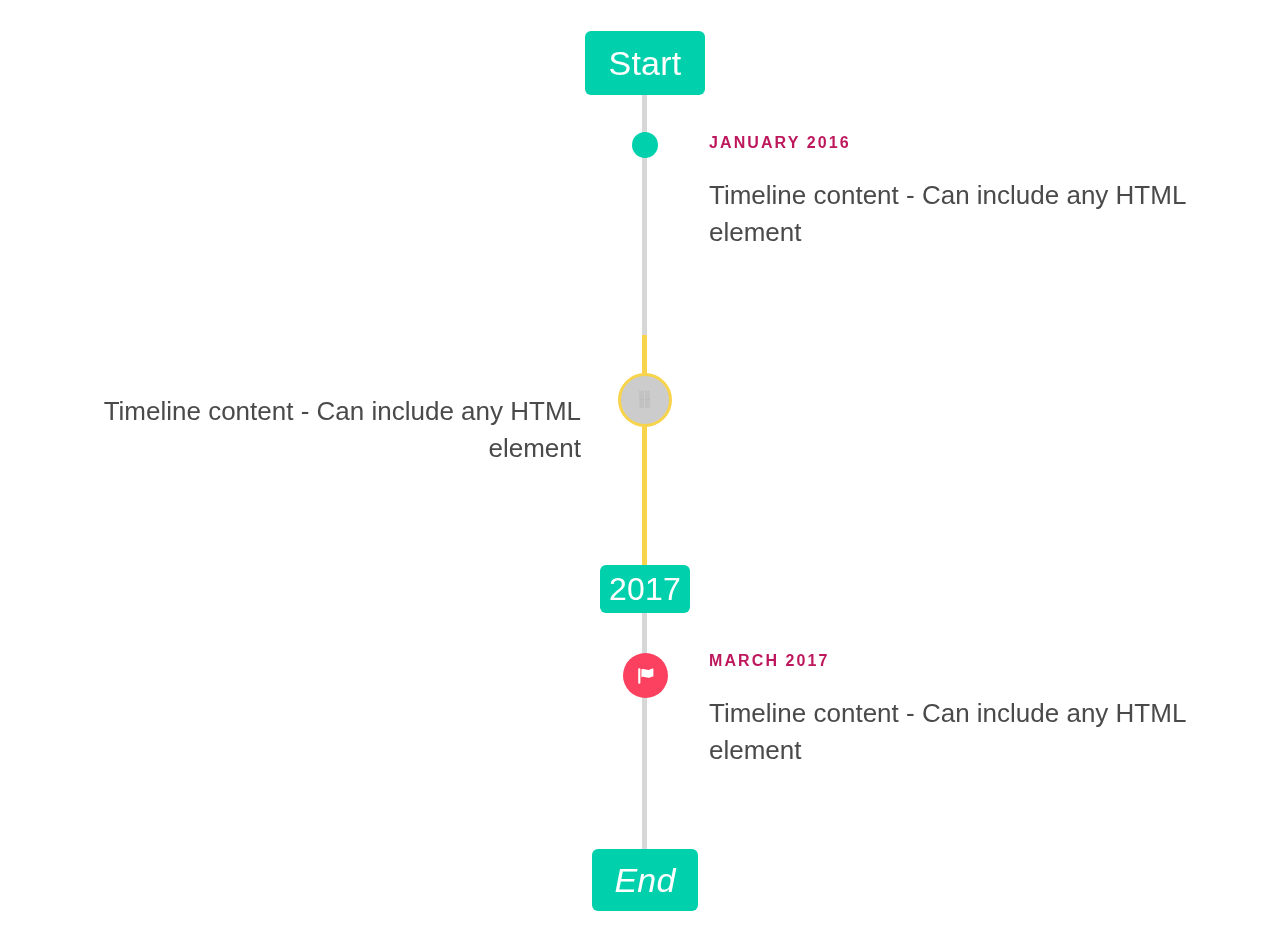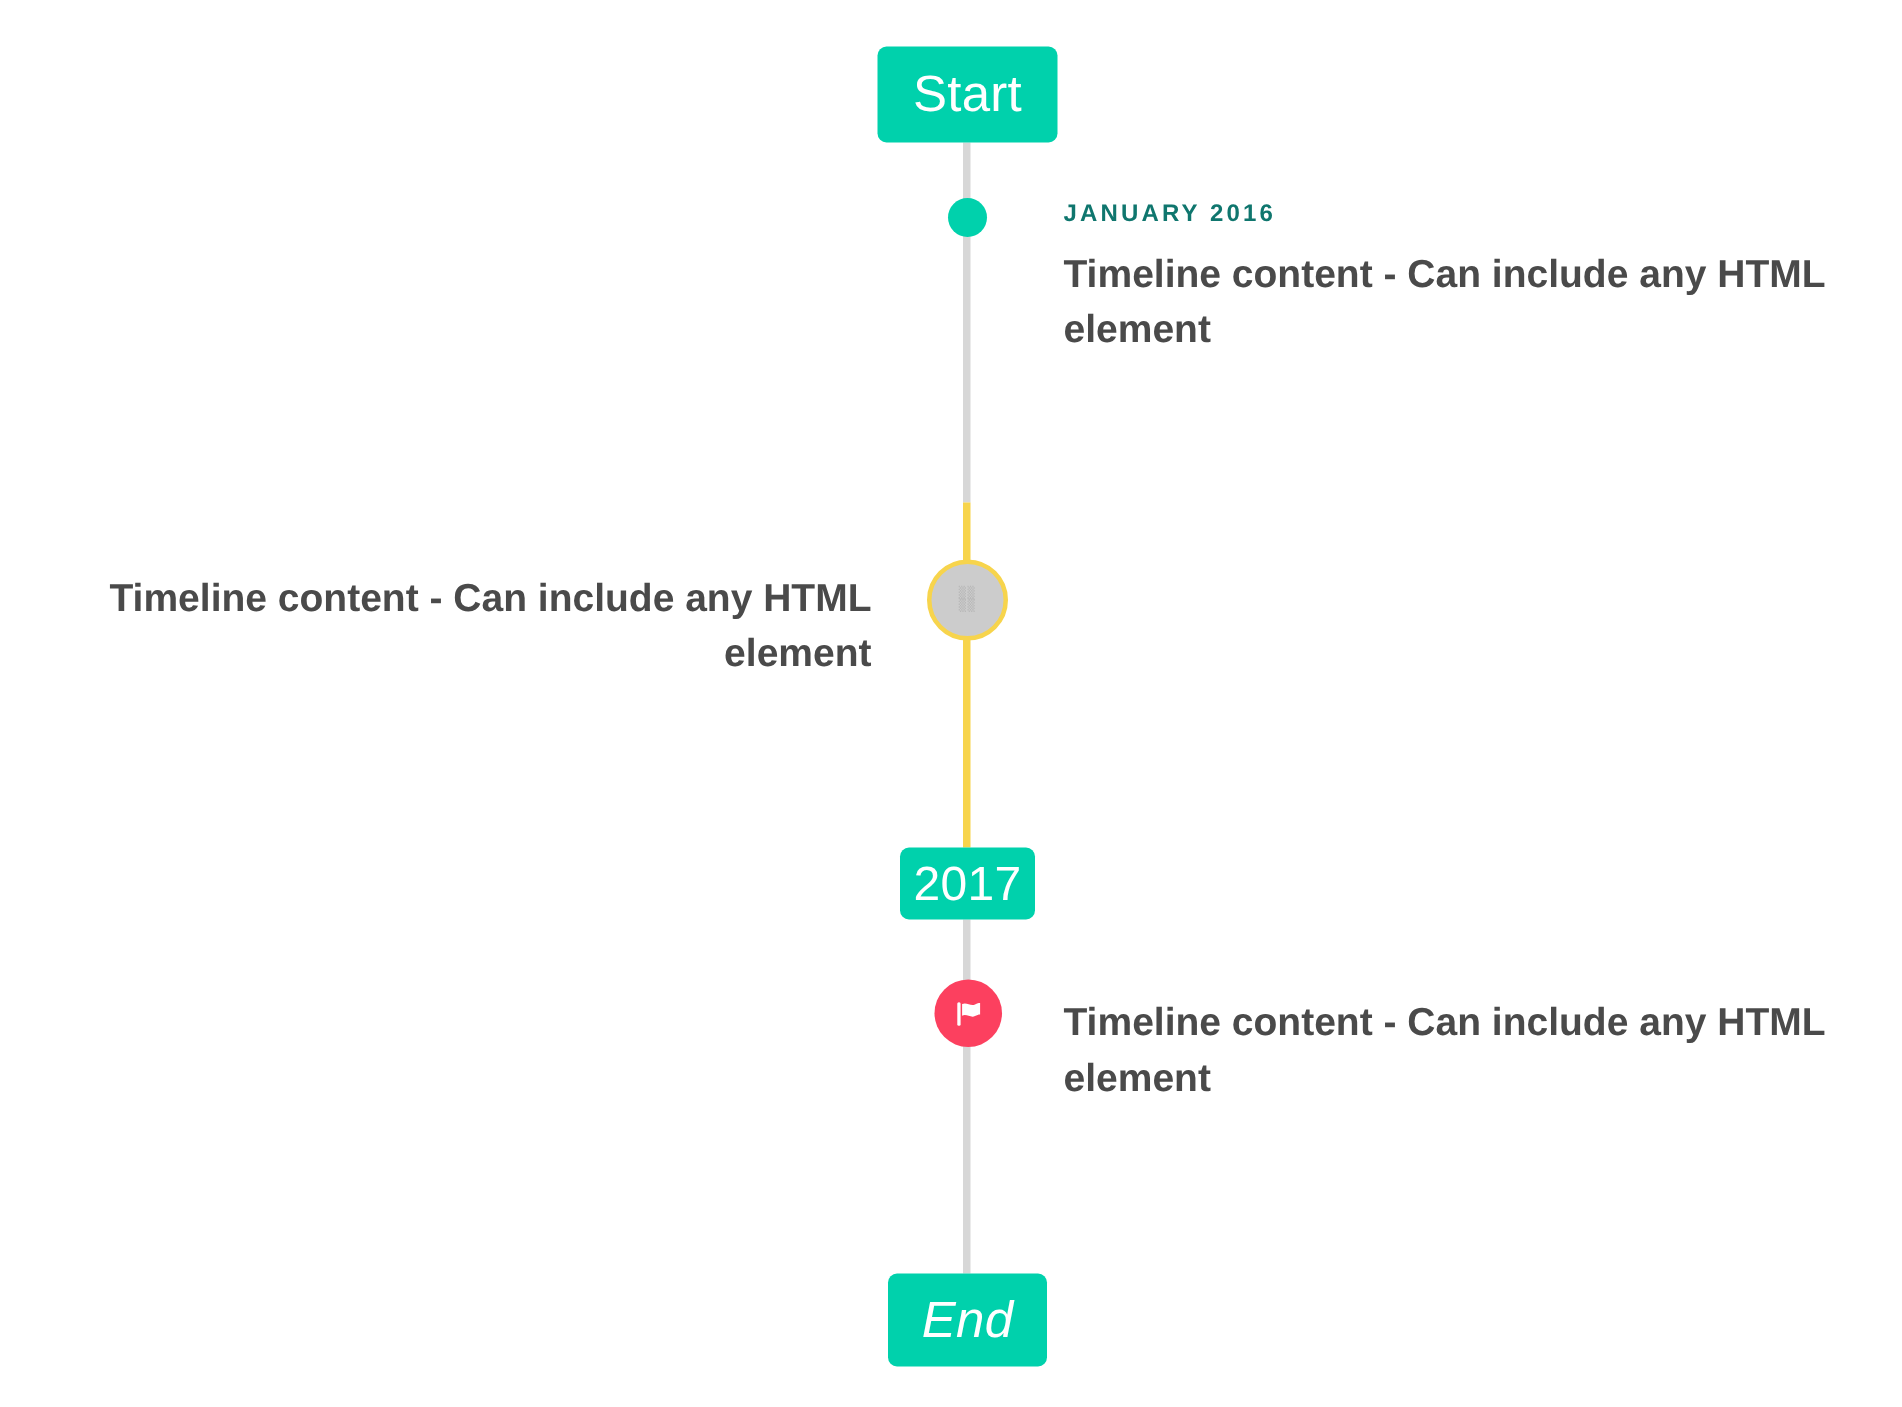--- a/index.html
+++ b/index.html
@@ -103,28 +103,28 @@
   }
   .marker-flag svg { display: block; }
 
   
   .entry { position: absolute; }
 
   .entry-label {
     font-size: 16px;
     font-weight: bold;
     letter-spacing: 2.1px;
-    color: #0f766e;
+    color: #be185d;
     line-height: 1.2;
     text-transform: uppercase;
   }
   .entry-body {
-    margin-top: 12px;
+    margin-top: 25px;
     font-size: 26px;
-    font-weight: 700;
+    font-weight: 400;
     color: #4a4a4a;
     line-height: 1.42;
   }
 
   
   .entry-right { left: 693px; width: 530px; text-align: left; }
   .entry-jan { top: 133px; }
   .entry-mar { top: 651px; }
 
   
@@ -164,20 +164,21 @@
     <span>2017</span>
   </div>
 
   <div class="marker marker-flag">
     <svg width="22" height="22" viewBox="0 0 22 22" aria-hidden="true">
       <rect x="3.2" y="3.2" width="2.2" height="15.6" rx="1" fill="#ffffff"></rect>
       <path d="M6.4 4.4 C9.2 2.8 12.2 6.0 15.0 4.6 C16.5 3.9 17.4 3.6 18.4 3.6 L18.4 11.4 C17.2 11.4 16.3 11.8 15.0 12.4 C12.2 13.8 9.2 10.6 6.4 12.2 Z" fill="#ffffff"></path>
     </svg>
   </div>
   <div class="entry entry-right entry-mar">
+    <div class="entry-label">MARCH 2017</div>
     <div class="entry-body">Timeline content - Can include any HTML element</div>
   </div>
 
   <div class="cap cap-end">
     <span>End</span>
   </div>
 
 </div>
 
 </body></html>

